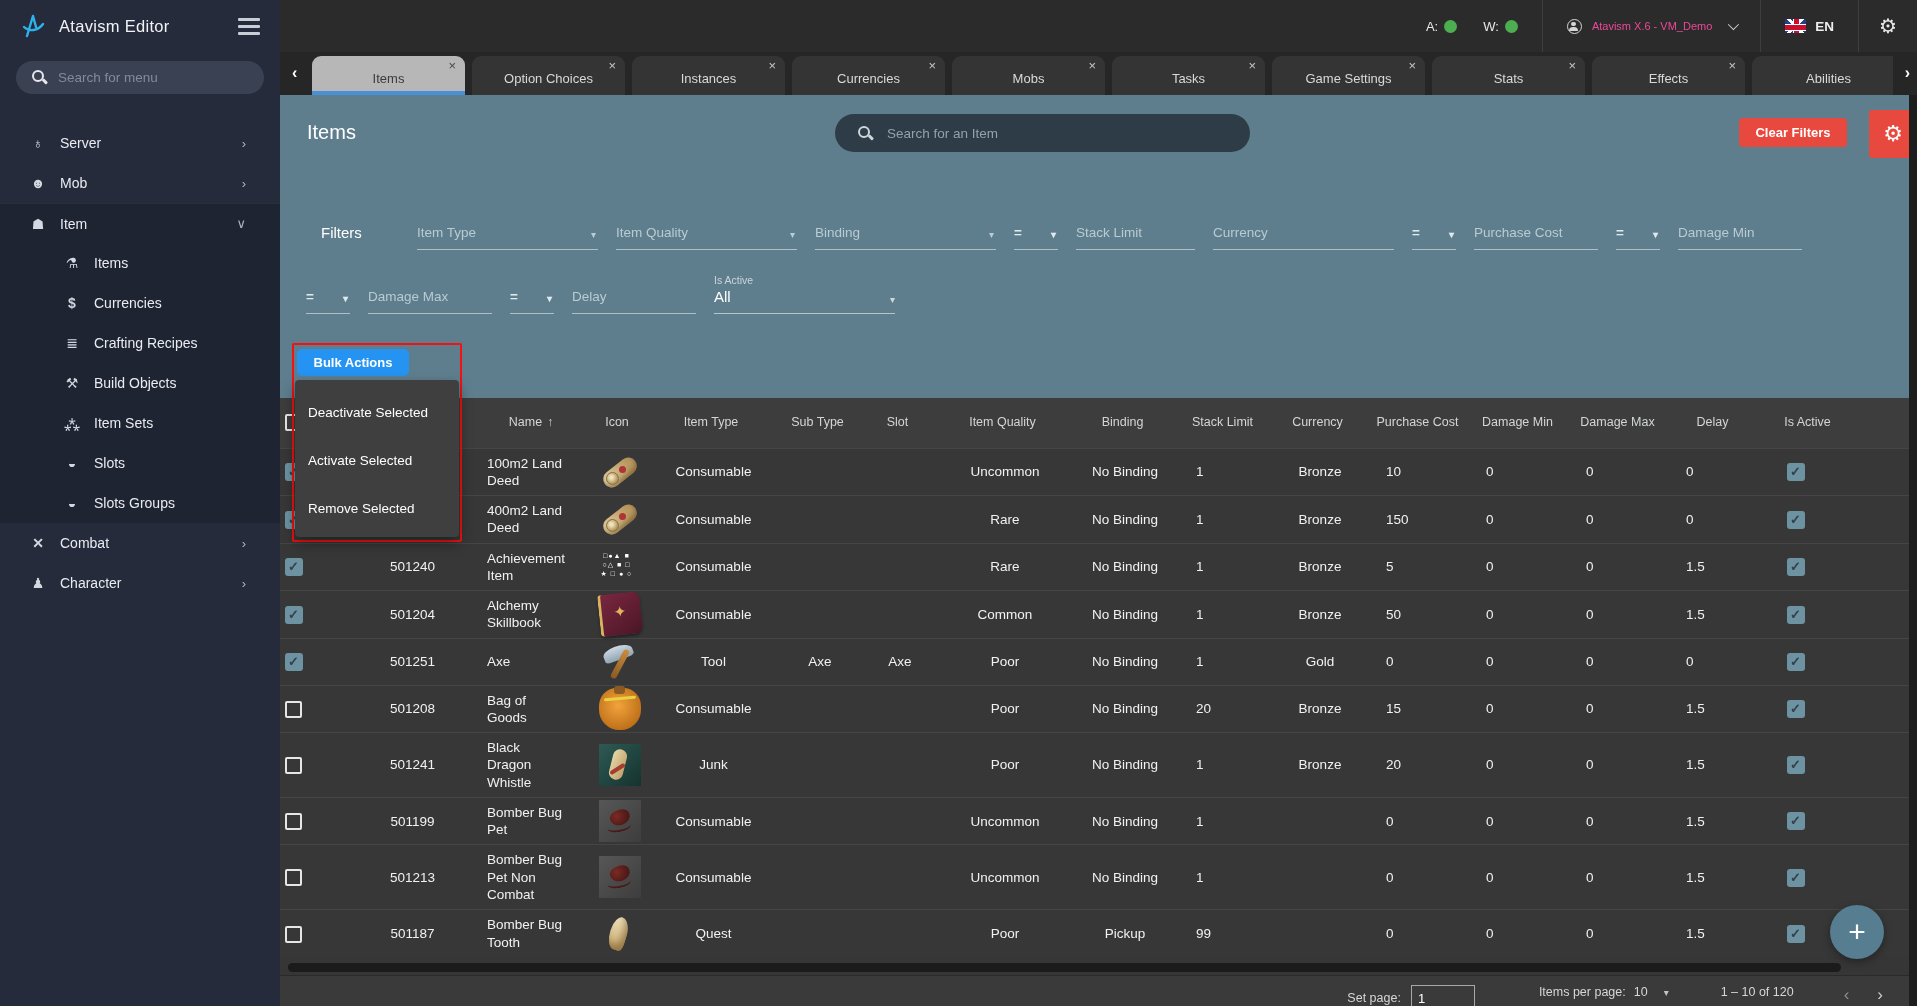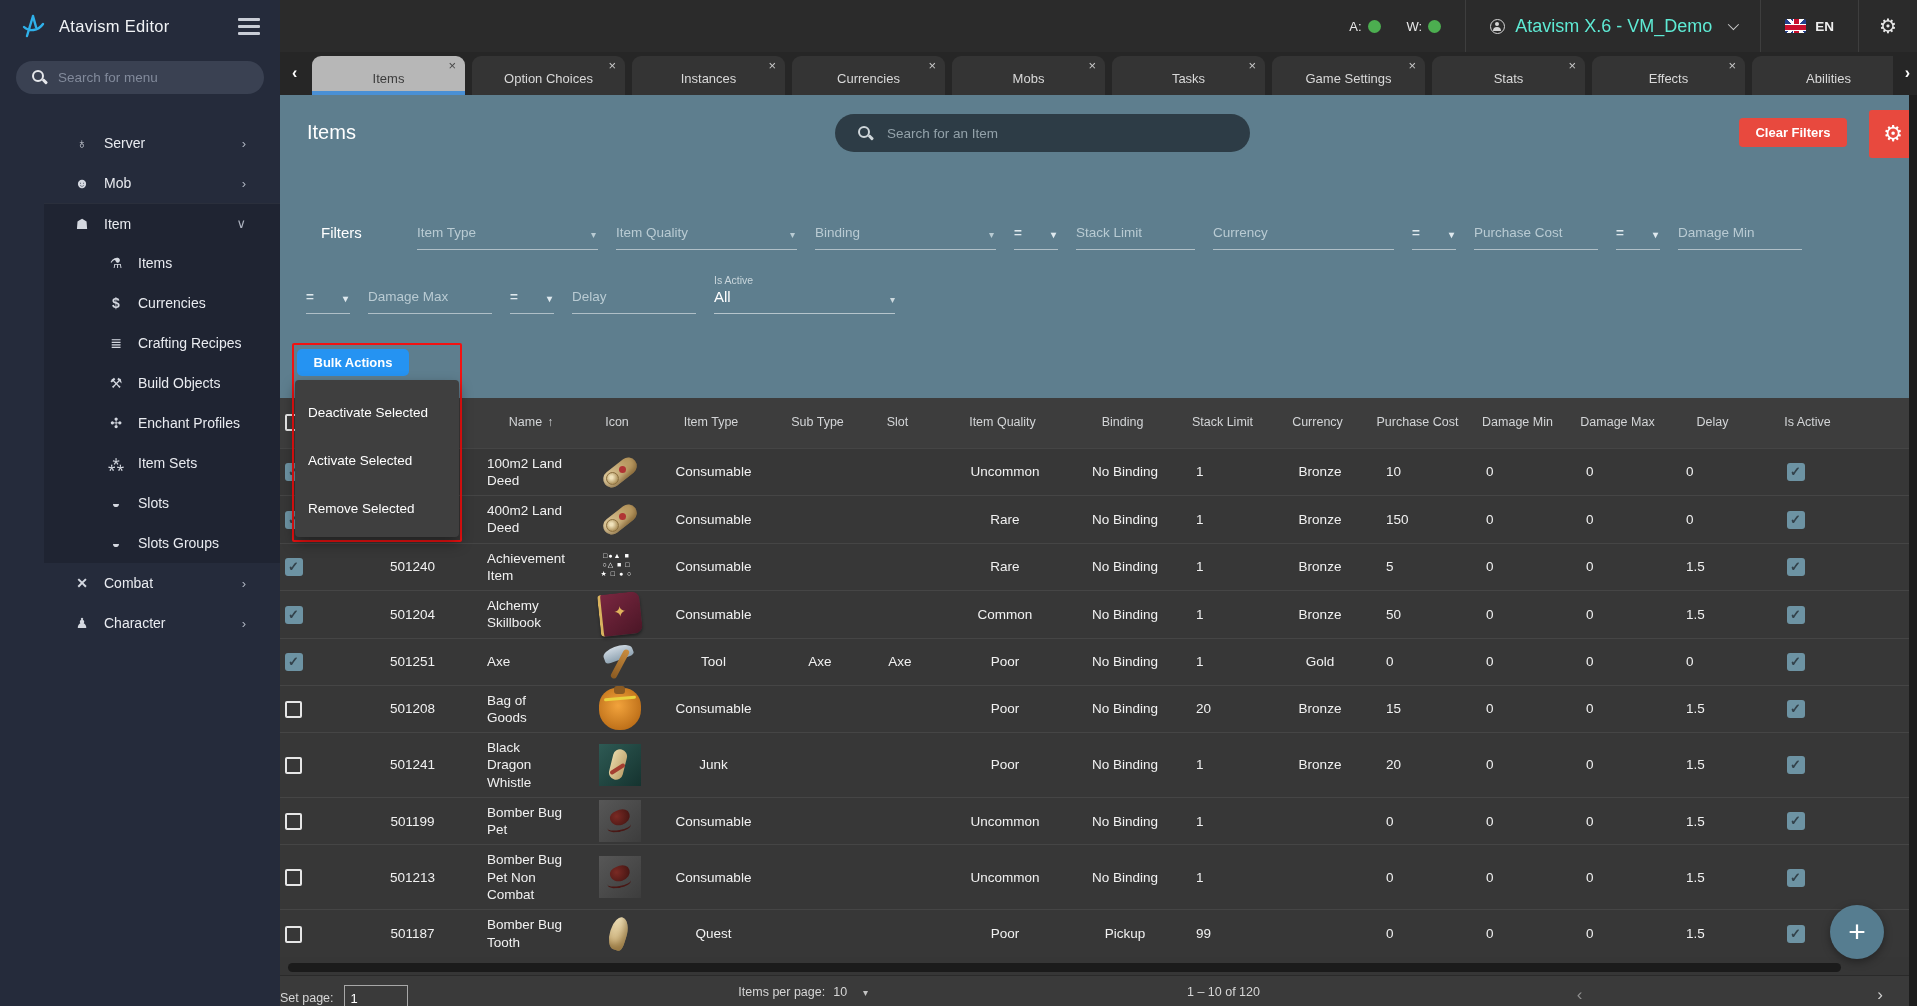--- a/index.html
+++ b/index.html
@@ -11,21 +11,21 @@
   .sidebar-header { height:52px; display:flex; align-items:center; padding:0 20px 0 20px; }
   .logo { width:26px; height:26px; display:inline-flex; }
   .brand { margin-left:13px; color:#f0f2f5; font-size:16.5px; letter-spacing:.3px; flex:1; }
   .hamburger { width:22px; display:inline-flex; flex-direction:column; gap:4px; cursor:pointer; }
   .hamburger i { display:block; height:3px; background:#c9cdd6; border-radius:1px; }
   .menu-search { width:248px; height:33px; margin:9px auto 0; background:#3a4152; border-radius:17px; display:flex; align-items:center; padding-left:16px; }
   .mag { width:15px; height:15px; position:relative; display:inline-block; }
   .mag::before { content:""; position:absolute; left:0; top:0; width:8px; height:8px; border:2px solid #e6e8ec; border-radius:50%; }
   .mag::after { content:""; position:absolute; left:10px; top:10px; width:6px; height:2.5px; background:#e6e8ec; transform:rotate(45deg); border-radius:1px; }
   .menu-search .ph { margin-left:11px; color:#828a9b; font-size:13.5px; }
-  .sidebar nav { margin-top:29px;margin-left:44px; }
+  .sidebar nav { margin-top:29px; }
   .nav-item { position:relative; height:40px; display:flex; align-items:center; cursor:pointer; }
   .nav-item.top { padding-left:28px; }
   .nav-item.sub { padding-left:62px; }
   .nav-item.grp { background:rgba(0,0,0,.14); }
   .nav-item.expanded { border-top:1px solid rgba(255,255,255,.05); }
   .si { width:20px; display:inline-flex; justify-content:center; color:#d4d8e0; font-size:14px; }
   .si.globe::before{content:"♁";} .si.mob::before{content:"☻";} .si.pouch::before{content:"☗";}
   .si.flask::before{content:"⚗";} .si.money::before{content:"$";font-weight:bold;}
   .si.recipes::before{content:"≣";} .si.hammers::before{content:"⚒";} .si.enchant::before{content:"✣";}
   .si.sets::before{content:"⁂";} .si.claim::before{content:"▦";} .si.slot::before{content:"◒";}
@@ -34,21 +34,21 @@
   .chev { position:absolute; right:34px; color:#aeb4c0; font-size:13px; }
 
   
   .topbar { position:absolute; left:280px; top:0; width:1637px; height:52px; background:#2b2b2b; display:flex; align-items:center; justify-content:flex-end; padding-right:20px; }
   .tb-label { color:#e8e8e8; font-size:13px; }
   .dot { width:13px; height:13px; border-radius:50%; background:#4cae50; margin-left:6px; }
   .tb-sep { width:1px; height:52px; background:#3e3e3e; margin:0 24px; }
   .person { width:15px; height:15px; border:1.5px solid #d5d5d5; border-radius:50%; position:relative; }
   .person::before { content:""; position:absolute; left:3.5px; top:2px; width:4.5px; height:4.5px; border-radius:50%; background:#d5d5d5; }
   .person::after { content:""; position:absolute; left:1.5px; top:7.5px; width:8.5px; height:4px; border-radius:4px 4px 0 0; background:#d5d5d5; }
-  .project { margin-left:10px; color:#5eead4; font-size:18px; }
+  .project { margin-left:10px; color:#ec4899; font-size:11px; }
   .chevron-down { width:8px; height:8px; border-right:1.6px solid #ccc; border-bottom:1.6px solid #ccc; transform:rotate(45deg) translateY(-2px); margin-left:16px; }
   .ukflag { width:21px; height:14px; position:relative; border-radius:2px; overflow:hidden;
     background:linear-gradient(45deg, transparent 43%, #fff 43% 57%, transparent 57%),
                linear-gradient(-45deg, transparent 43%, #fff 43% 57%, transparent 57%), #23408e; }
   .ukflag::before { content:""; position:absolute; left:8px; top:0; width:5px; height:100%; background:#c8102e; border-left:1px solid #fff; border-right:1px solid #fff; }
   .ukflag::after { content:""; position:absolute; top:4.5px; left:0; width:100%; height:5px; background:#c8102e; border-top:1px solid #fff; border-bottom:1px solid #fff; }
   .lang { margin-left:9px; color:#eee; font-size:13.5px; font-weight:600; }
   .gear { color:#e8e8e8; font-size:20px; line-height:1; }
 
   
@@ -124,21 +124,21 @@
   .item-icon.whistle::before { content:""; position:absolute; left:12px; top:5px; width:14px; height:31px; background:linear-gradient(100deg,#e8d7a8,#bda06a); border-radius:7px; transform:rotate(14deg); }
   .item-icon.whistle::after { content:""; position:absolute; left:10px; top:23px; width:17px; height:4px; background:#a33d30; border-radius:2px; transform:rotate(-32deg); }
   .item-icon.bug { background:linear-gradient(135deg,#575757,#3d3d3d); }
   .item-icon.bug::before { content:""; position:absolute; left:11px; top:10px; width:20px; height:15px; background:radial-gradient(circle at 35% 35%,#7a2a24,#3c1210); border-radius:50% 50% 60% 60%; transform:rotate(-18deg); }
   .item-icon.bug::after { content:""; position:absolute; left:8px; top:21px; width:24px; height:9px; border-bottom:2px solid #4a1815; border-radius:50%; transform:rotate(-10deg); }
   .item-icon.tooth::before { content:""; position:absolute; left:11px; top:4px; width:17px; height:33px; background:linear-gradient(160deg,#f0e3bd,#c3a368); border-radius:80% 100% 40% 90%; transform:rotate(18deg); box-shadow:inset -4px -5px 7px rgba(120,90,40,.6); }
 
   
   .hscroll { position:absolute; left:8px; right:76px; bottom:34px; height:9px; background:#1b1b1b; border-radius:5px; z-index:5; }
   .vscroll { position:absolute; right:0; top:0; width:8px; height:100%; background:#1d1d1d; z-index:6; }
-  .pagination { position:absolute; left:0; right:8px; bottom:0; height:31px; background:#3a3a3a; border-top:1px solid #2a2a2a; display:flex; justify-content:space-between; align-items:flex-start; padding:9px 26px 0 0; overflow:hidden; color:#d6d6d6; font-size:12.5px; }
+  .pagination { position:absolute; left:0; right:8px; bottom:0; height:31px; background:#3a3a3a; border-top:1px solid #2a2a2a; display:flex; justify-content:flex-end; align-items:flex-start; padding:9px 26px 0 0; overflow:hidden; color:#d6d6d6; font-size:12.5px; }
   .pg-group { display:flex; align-items:center; }
   .page-input { width:64px; height:26px; margin-left:10px; background:transparent; border:1px solid #a7a7a7; color:#fff; font-size:13px; padding:2px 6px; font-family:inherit; }
   .pg-gap-lg { margin-left:64px; } .pg-gap-md { margin-left:52px; }
   .pp-value { margin-left:8px; } .pp-caret { margin-left:16px; font-size:10px; color:#c4c4c4; }
   .pg-prev { margin-left:50px; color:#8f8f8f; font-size:17px; cursor:pointer; }
   .pg-next { margin-left:28px; color:#cfcfcf; font-size:17px; cursor:pointer; }
   .fab { position:absolute; left:1550px; top:810px; width:54px; height:54px; border-radius:50%; background:#567d90; border:none; color:#fff; font-size:30px; line-height:1; box-shadow:0 3px 8px rgba(0,0,0,.35); cursor:pointer; }
 </style>
 </head>
 <body>
@@ -198,25 +198,20 @@
         <span class="nav-label">Crafting Recipes</span>
         <span class="chev"></span>
       </div>
 
       <div class="nav-item sub grp">
         <span class="si hammers"></span>
         <span class="nav-label">Build Objects</span>
         <span class="chev"></span>
       </div>
 
-      <div class="nav-item sub grp">
-        <span class="si enchant"></span>
-        <span class="nav-label">Enchant Profiles</span>
-        <span class="chev"></span>
-      </div>
 
       <div class="nav-item sub grp">
         <span class="si sets"></span>
         <span class="nav-label">Item Sets</span>
         <span class="chev"></span>
       </div>
 
 
       <div class="nav-item sub grp">
         <span class="si slot"></span>

